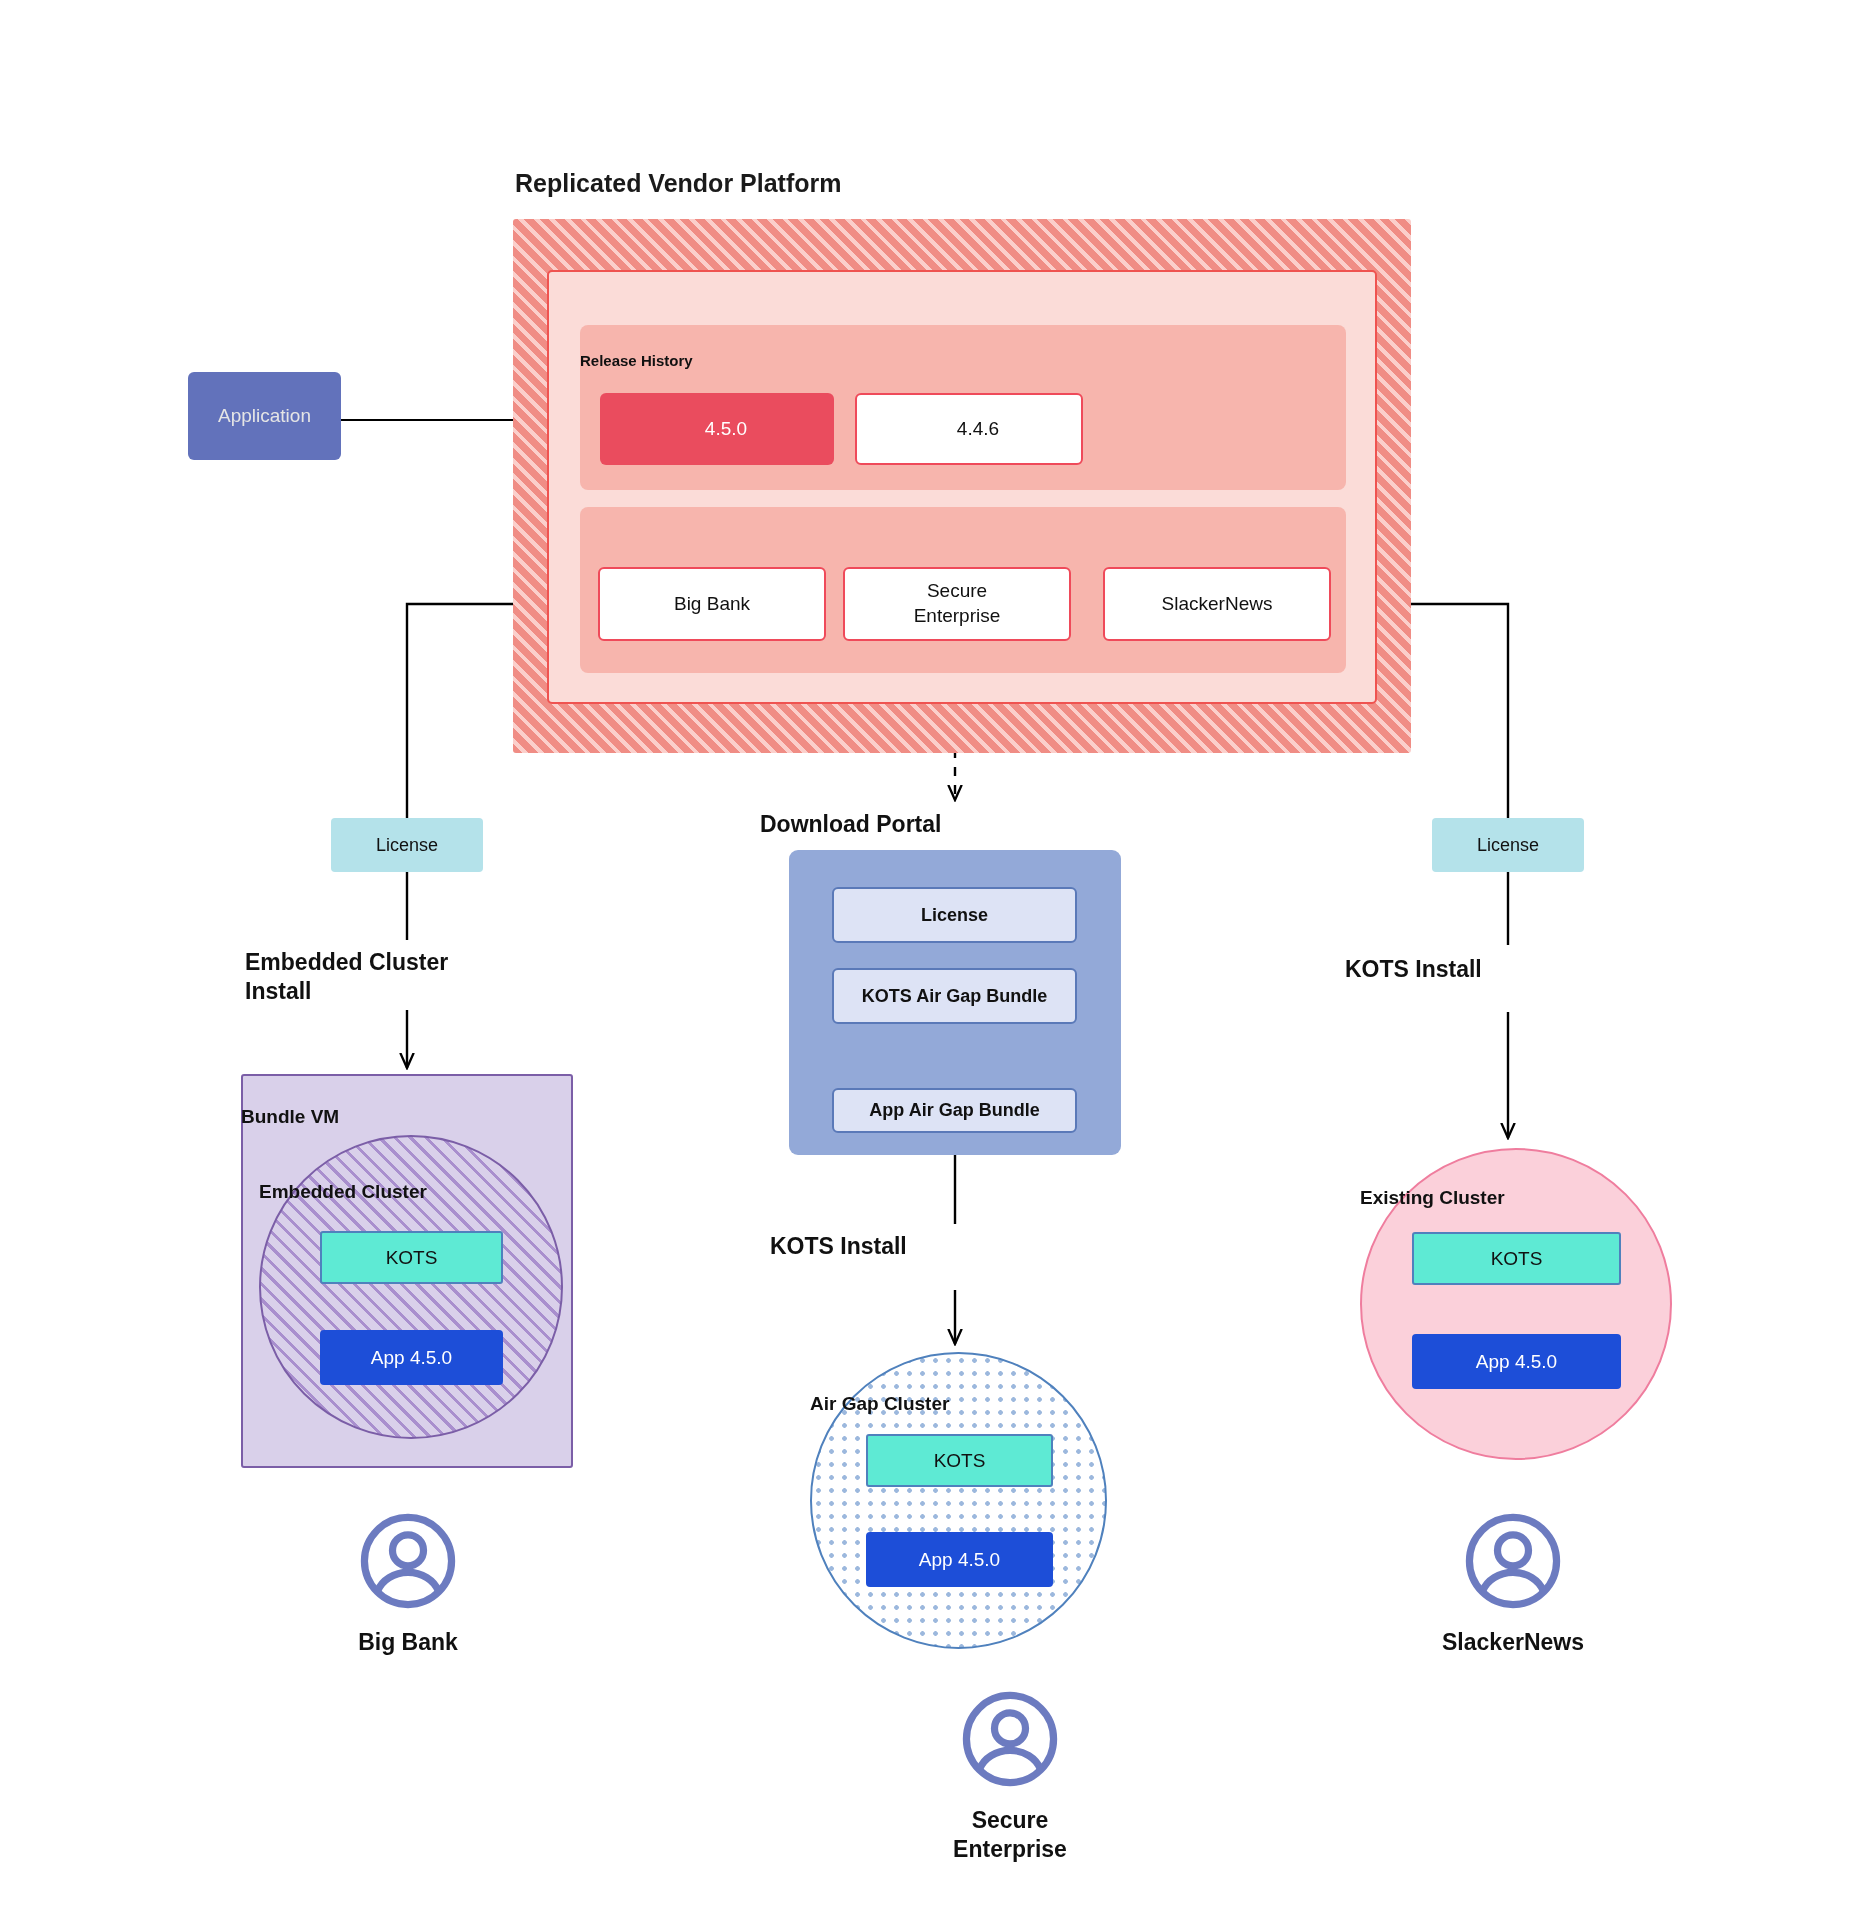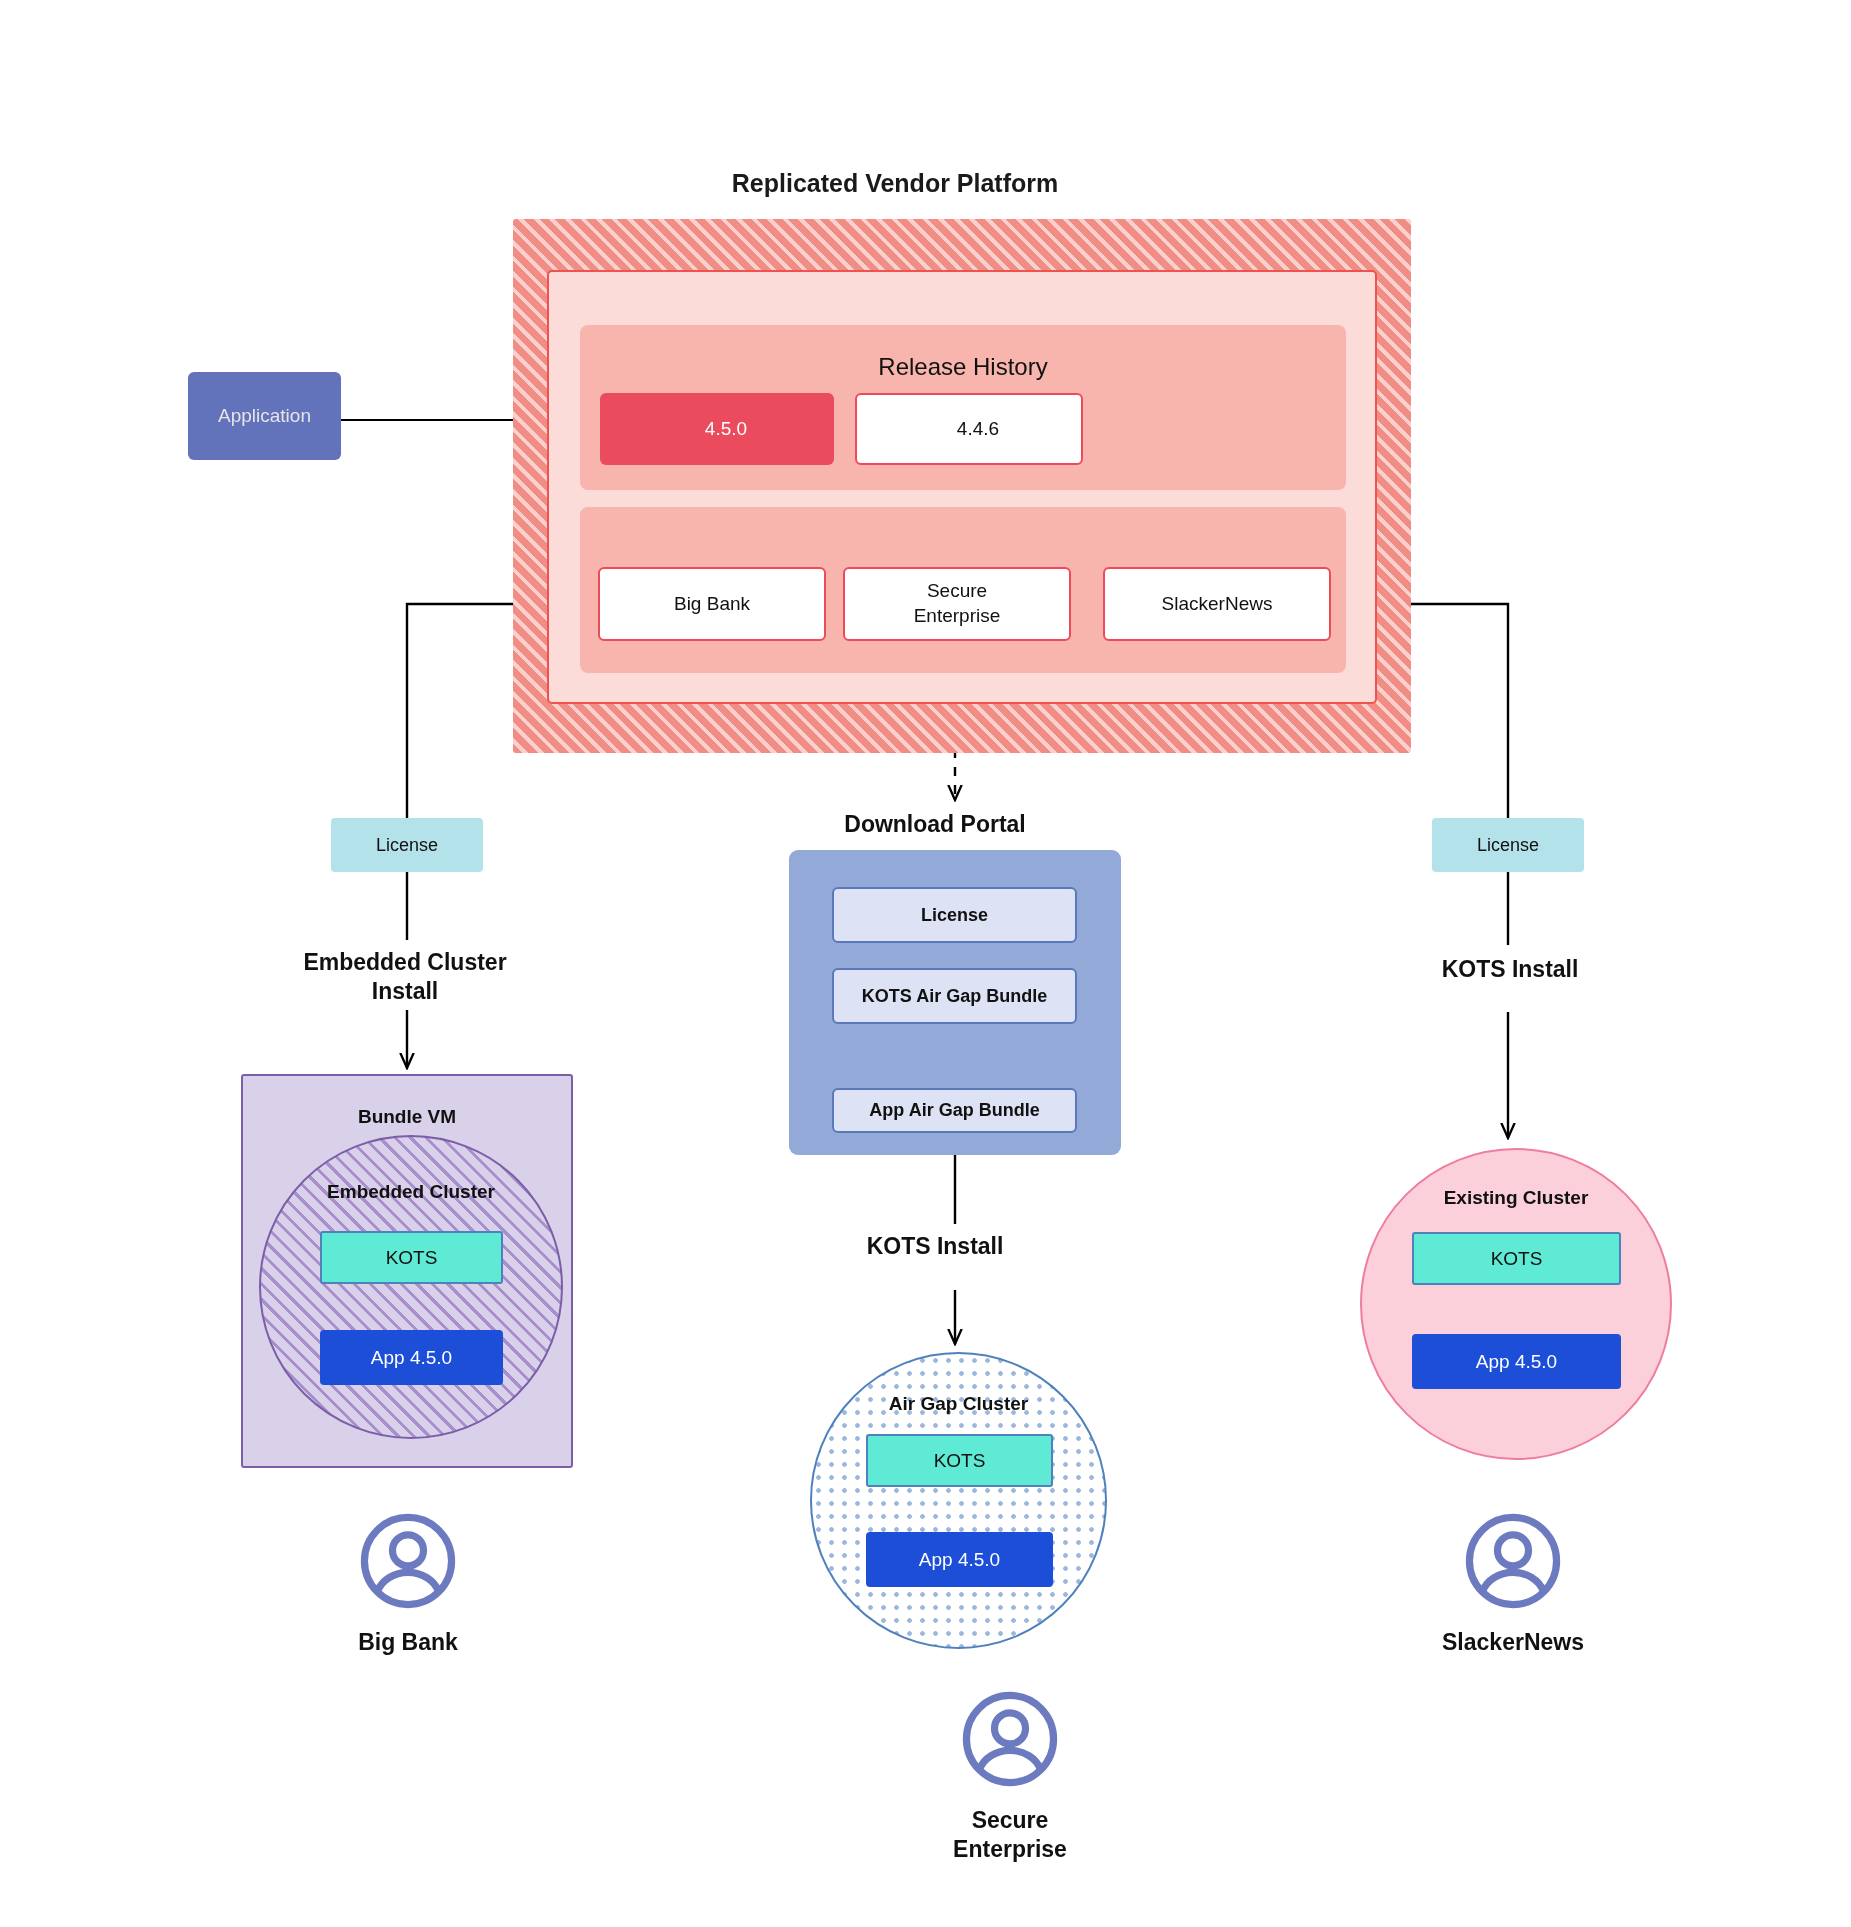--- a/index.html
+++ b/index.html
@@ -14,21 +14,21 @@
     color: #111111;
     overflow: hidden;
   }
   #stage { position: absolute; inset: 0; }
 
   .abs { position: absolute; }
 
   
   .lbl {
     position: absolute;
-    text-align: center;
+    text-align: left;
     line-height: 1.25;
     white-space: pre-line;
   }
 
   
   #platform-title {
     left: 515px; top: 168px; width: 760px;
     font-size: 25px; font-weight: bold; color: #1a1a1a;
   }
   #platform-box {
@@ -49,21 +49,21 @@
   #channel-title {
     left: 547px; top: 287px; width: 830px;
     font-size: 19px; font-weight: bold;
   }
   .inner-panel {
     background: #f7b5ad;
     border-radius: 8px;
     position: absolute;
   }
   #release-panel { left: 580px; top: 325px; width: 766px; height: 165px; }
-  #release-title { left: 580px; top: 352px; width: 766px; font-size: 24px; font-weight: normal; }
+  #release-title { left: 580px; top: 352px; width: 766px; font-size: 15px; font-weight: bold; }
 
   #customers-panel { left: 580px; top: 507px; width: 766px; height: 166px; }
   #customers-title { left: 580px; top: 533px; width: 766px; font-size: 19px; font-weight: bold; }
 
   .release-chip {
     position: absolute;
     border-radius: 6px;
     display: flex; align-items: center; justify-content: center;
     font-size: 19px;
     padding-left: 18px;

